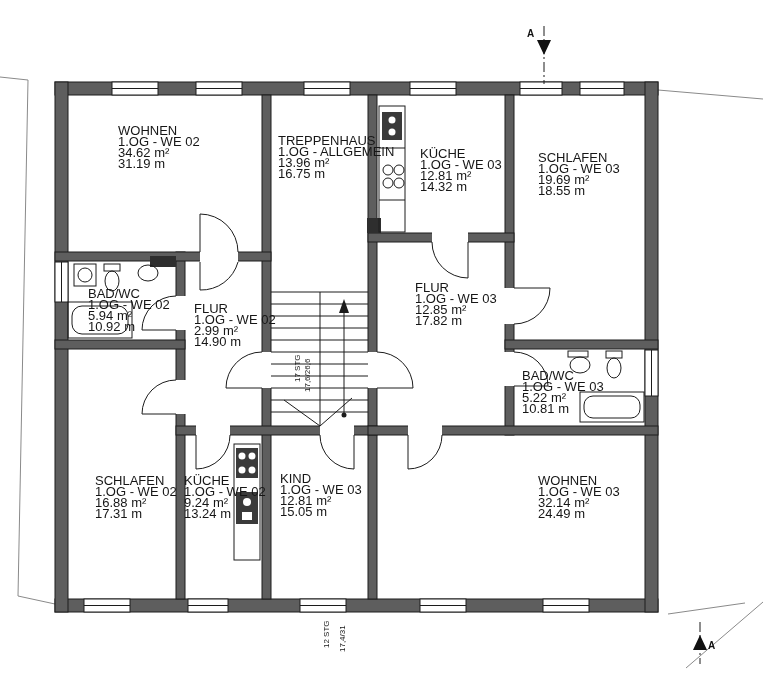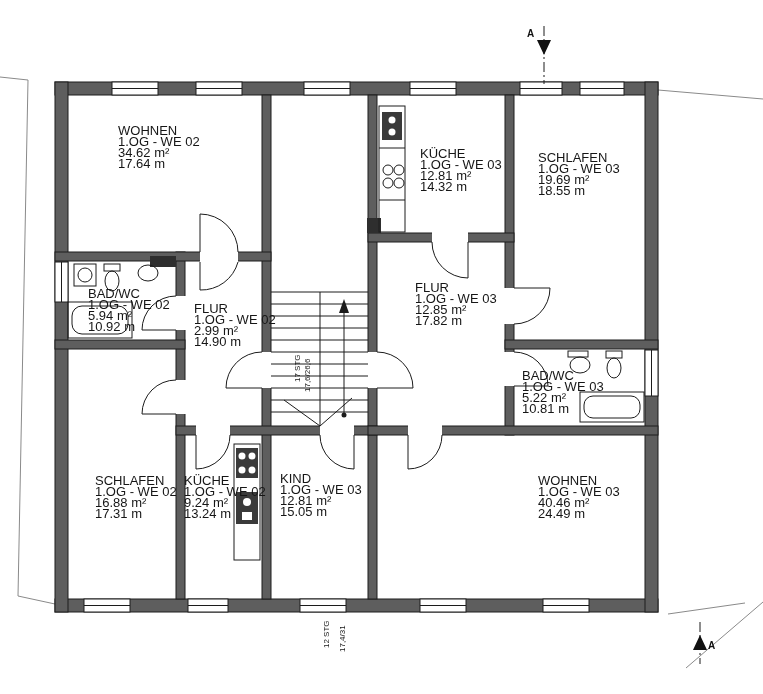--- a/index.html
+++ b/index.html
@@ -230,23 +230,29 @@
   <div class="vlabel" style="left:293px;top:382px">17 STG</div>
   <div class="vlabel" style="left:303px;top:392px">17,6/26,6</div>
 
   <div class="vlabel" style="left:322px;top:648px">12 STG</div>
   <div class="vlabel" style="left:338px;top:652px">17,4/31</div>
 
   <div class="room-label" style="left:118px;top:125px">
     <div>WOHNEN</div>
     <div>1.OG - WE 02</div>
     <div>34.62 m²</div>
-    <div>17.64 m</div>
-  </div>
-
+    <div>31.19 m</div>
+  </div>
+
+  <div class="room-label" style="left:278px;top:135px">
+    <div>TREPPENHAUS</div>
+    <div>1.OG - ALLGEMEIN</div>
+    <div>13.96 m²</div>
+    <div>16.75 m</div>
+  </div>
 
   <div class="room-label" style="left:420px;top:148px">
     <div>KÜCHE</div>
     <div>1.OG - WE 03</div>
     <div>12.81 m²</div>
     <div>14.32 m</div>
   </div>
 
   <div class="room-label" style="left:538px;top:152px">
     <div>SCHLAFEN</div>
@@ -300,17 +306,17 @@
   <div class="room-label" style="left:280px;top:473px">
     <div>KIND</div>
     <div>1.OG - WE 03</div>
     <div>12.81 m²</div>
     <div>15.05 m</div>
   </div>
 
   <div class="room-label" style="left:538px;top:475px">
     <div>WOHNEN</div>
     <div>1.OG - WE 03</div>
-    <div>40.46 m²</div>
+    <div>32.14 m²</div>
     <div>24.49 m</div>
   </div>
 
 </div>
 
 </body></html>

